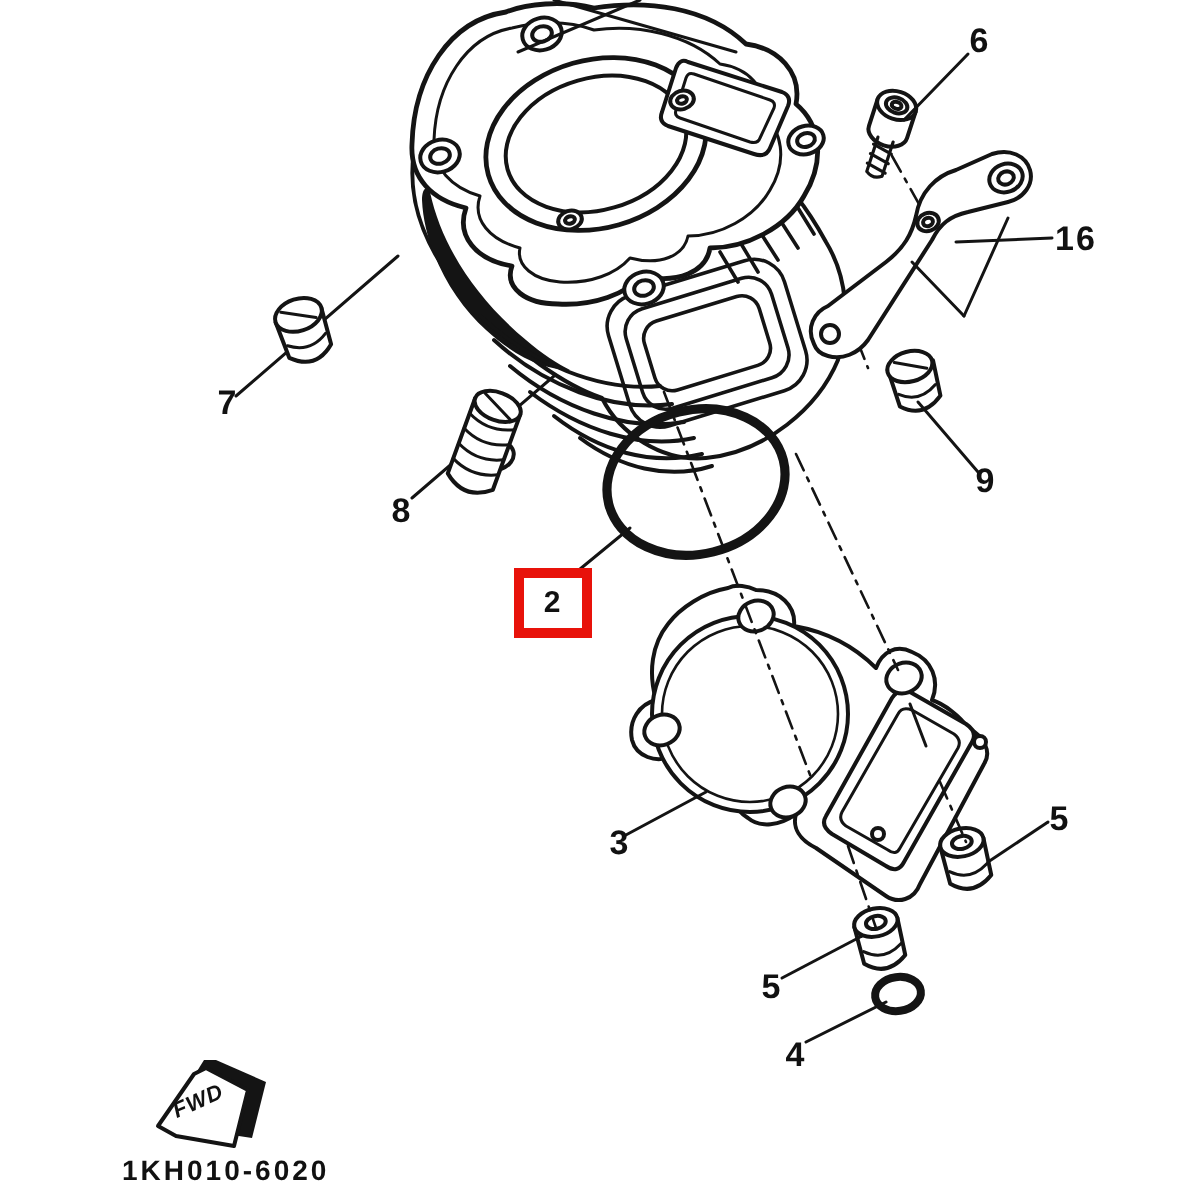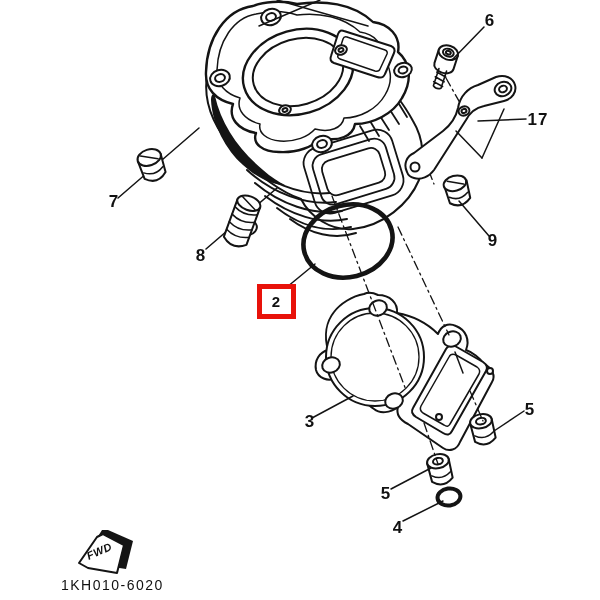--- a/index.html
+++ b/index.html
@@ -12,21 +12,21 @@
     position:absolute;transform:translate(-50%,-50%);
     font-weight:bold;font-size:17px;color:#111;letter-spacing:1px;white-space:nowrap;
   }
   #highlight-box{
     position:absolute;left:257px;top:284px;width:39px;height:35px;
     border:5px solid #e8120a;box-sizing:border-box;background:#fff;
     display:flex;align-items:center;justify-content:center;
   }
   #highlight-box .callout{position:static;transform:none;font-size:15px;}
   #drawing-code{
-    position:absolute;left:61px;top:577px;font-weight:normal;font-size:14px;
+    position:absolute;left:61px;top:577px;font-weight:bold;font-size:14px;
     color:#111;letter-spacing:1.5px;
   }
   #fwd-symbol{position:absolute;left:70px;top:526px;width:70px;height:56px;}
   #fwd-label{
     position:absolute;left:16px;top:19px;font-weight:bold;font-style:italic;
     font-size:11px;color:#111;transform:rotate(-24deg);letter-spacing:.5px;
   }
 </style>
 </head>
 <body>
@@ -198,21 +198,21 @@
       <g stroke-width="1.3" stroke-dasharray="9 4 2 4">
         <path d="M 332,196 L 406,390"></path>
         <path d="M 398,227 L 449,335"></path>
         <path d="M 470,391 L 483,421"></path>
         <path d="M 424,423 L 438,464"></path>
       </g>
     </g>
   </svg>
 
   <div class="callout" style="left:490px;top:21px">6</div>
-  <div class="callout" style="left:538px;top:120px">17</div>
+  <div class="callout" style="left:538px;top:120px">16</div>
   <div class="callout" style="left:114px;top:202px">7</div>
   <div class="callout" style="left:201px;top:256px">8</div>
   <div class="callout" style="left:493px;top:241px">9</div>
   <div class="callout" style="left:310px;top:422px">3</div>
   <div class="callout" style="left:530px;top:410px">5</div>
   <div class="callout" style="left:386px;top:494px">5</div>
   <div class="callout" style="left:398px;top:528px">4</div>
 
   <div id="highlight-box">
     <span class="callout">2</span>

